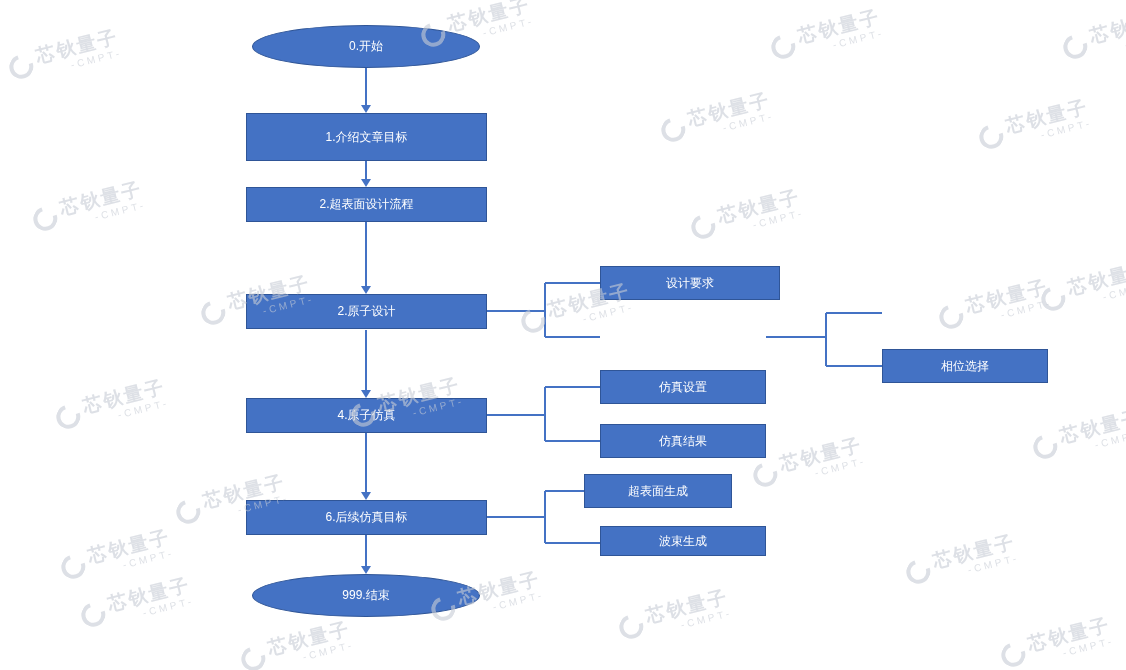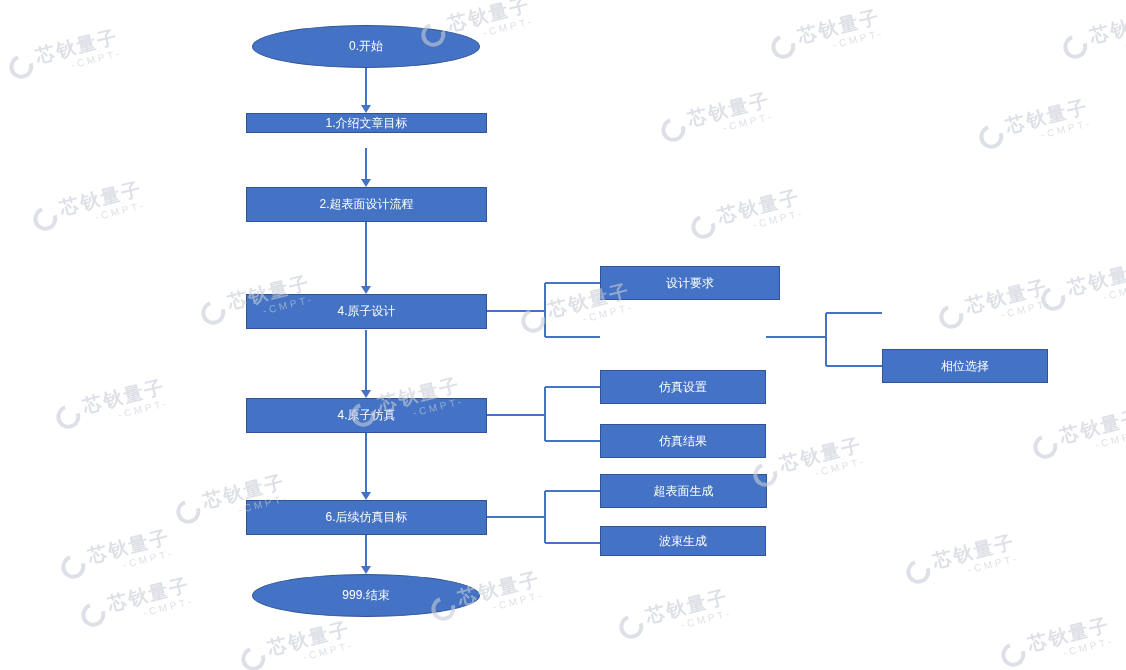--- a/index.html
+++ b/index.html
@@ -81,43 +81,43 @@
     <line x1="545" y1="441" x2="600" y2="441"></line>
 
     <line x1="487" y1="517" x2="545" y2="517"></line>
     <line x1="545" y1="491" x2="545" y2="543"></line>
     <line x1="545" y1="491" x2="600" y2="491"></line>
     <line x1="545" y1="543" x2="600" y2="543"></line>
   </svg>
 
   <div class="node ellipse" style="left:252px;top:25px;width:228px;height:43px">0.开始</div>
 
-  <div class="node" style="left:246px;top:113px;width:241px;height:20px">1.介绍文章目标</div>
+  <div class="node" style="left:246px;top:113px;width:241px;height:48px">1.介绍文章目标</div>
 
   <div class="node" style="left:246px;top:187px;width:241px;height:35px">2.超表面设计流程</div>
 
-  <div class="node" style="left:246px;top:294px;width:241px;height:35px">4.原子设计</div>
+  <div class="node" style="left:246px;top:294px;width:241px;height:35px">2.原子设计</div>
 
   <div class="node" style="left:246px;top:398px;width:241px;height:35px">4.原子仿真</div>
 
   <div class="node" style="left:246px;top:500px;width:241px;height:35px">6.后续仿真目标</div>
 
   <div class="node ellipse" style="left:252px;top:574px;width:228px;height:43px">999.结束</div>
 
   <div class="node" style="left:600px;top:266px;width:180px;height:34px">设计要求</div>
 
 
 
   <div class="node" style="left:882px;top:349px;width:166px;height:34px">相位选择</div>
 
   <div class="node" style="left:600px;top:424px;width:166px;height:34px">仿真结果</div>
 
   <div class="node" style="left:600px;top:370px;width:166px;height:34px">仿真设置</div>
 
-  <div class="node" style="left:600px;top:474px;width:167px;height:34px">超表面生成</div>
+  <div class="node" style="left:584px;top:474px;width:148px;height:34px">超表面生成</div>
 
   <div class="node" style="left:600px;top:526px;width:166px;height:30px">波束生成</div>
 
   <div class="wm-layer">
       <div class="wm" style="left: 420px; top: 8px;">
         <span class="wm-logo"></span>
         <span class="wm-text">
           <span class="wm-brand">芯钬量子</span>
           <span class="wm-sub">-CMPT-</span>
         </span>

